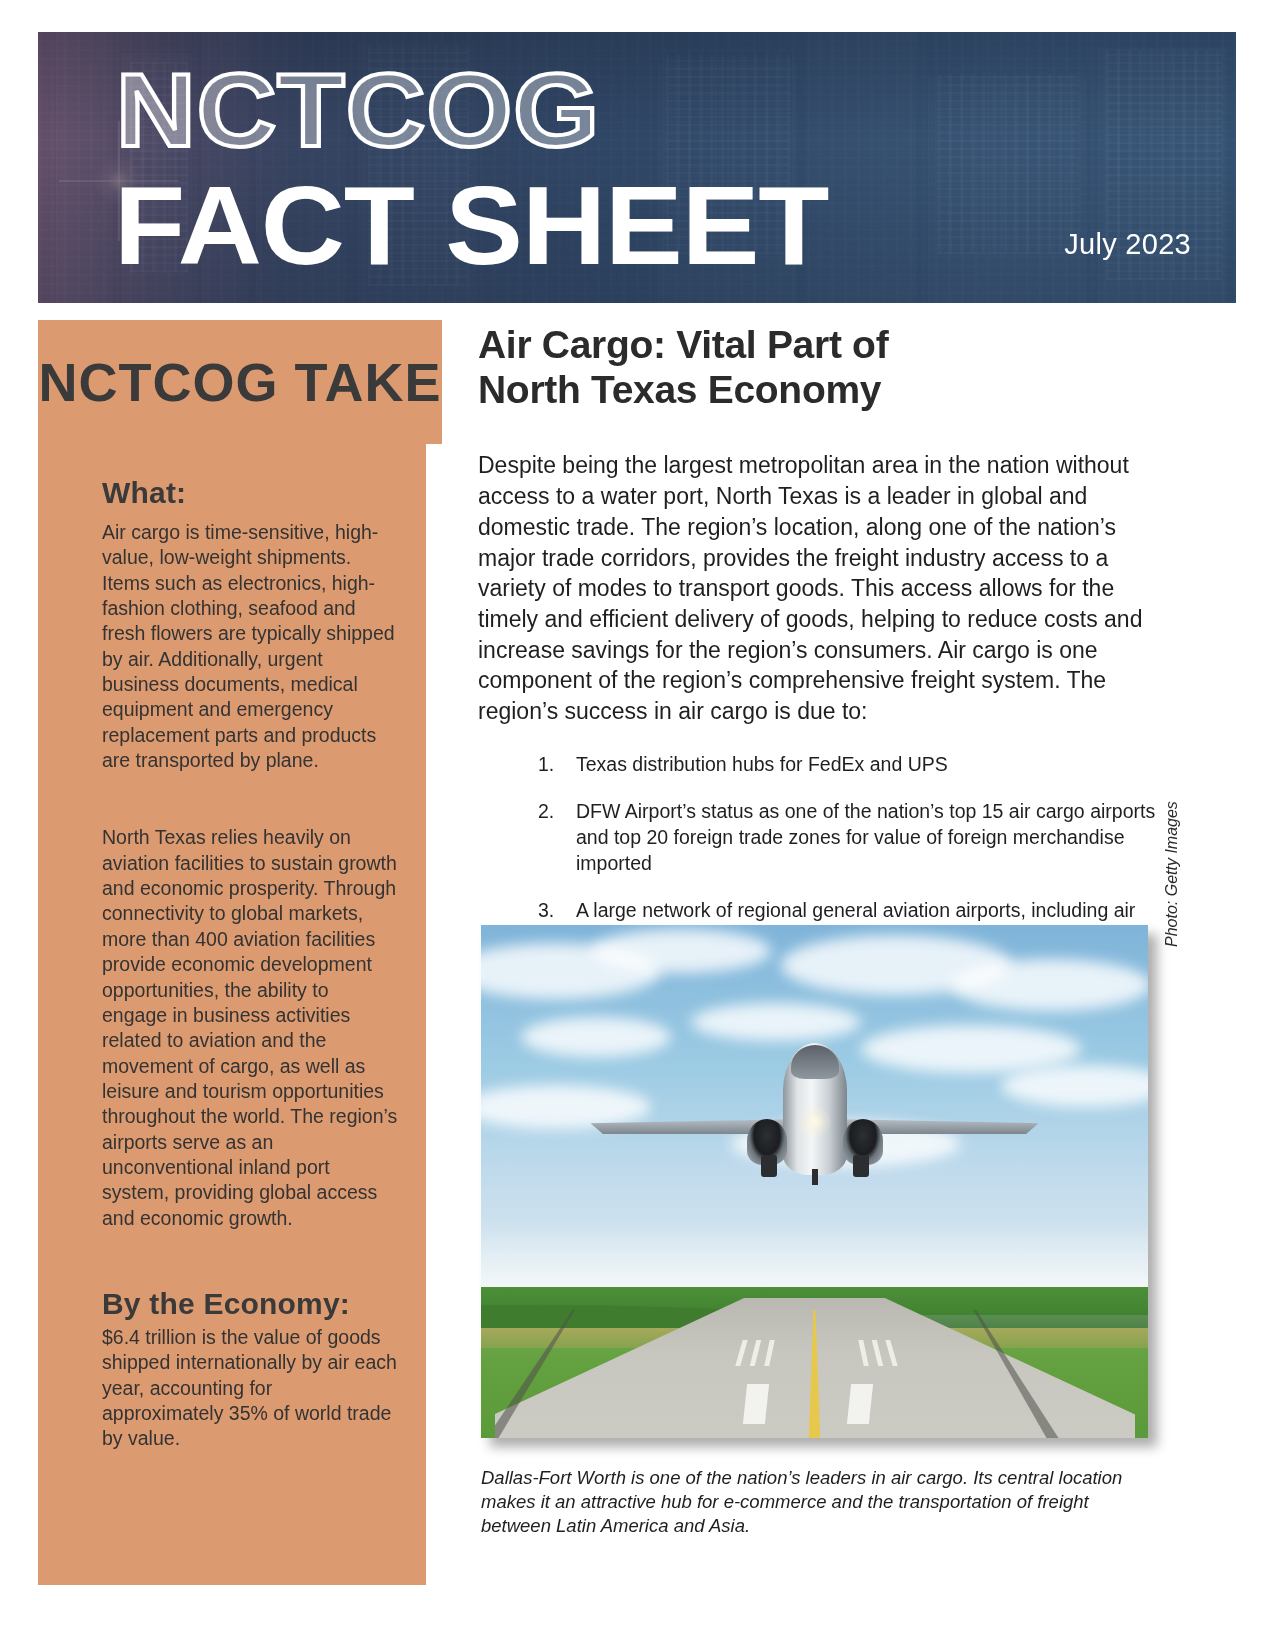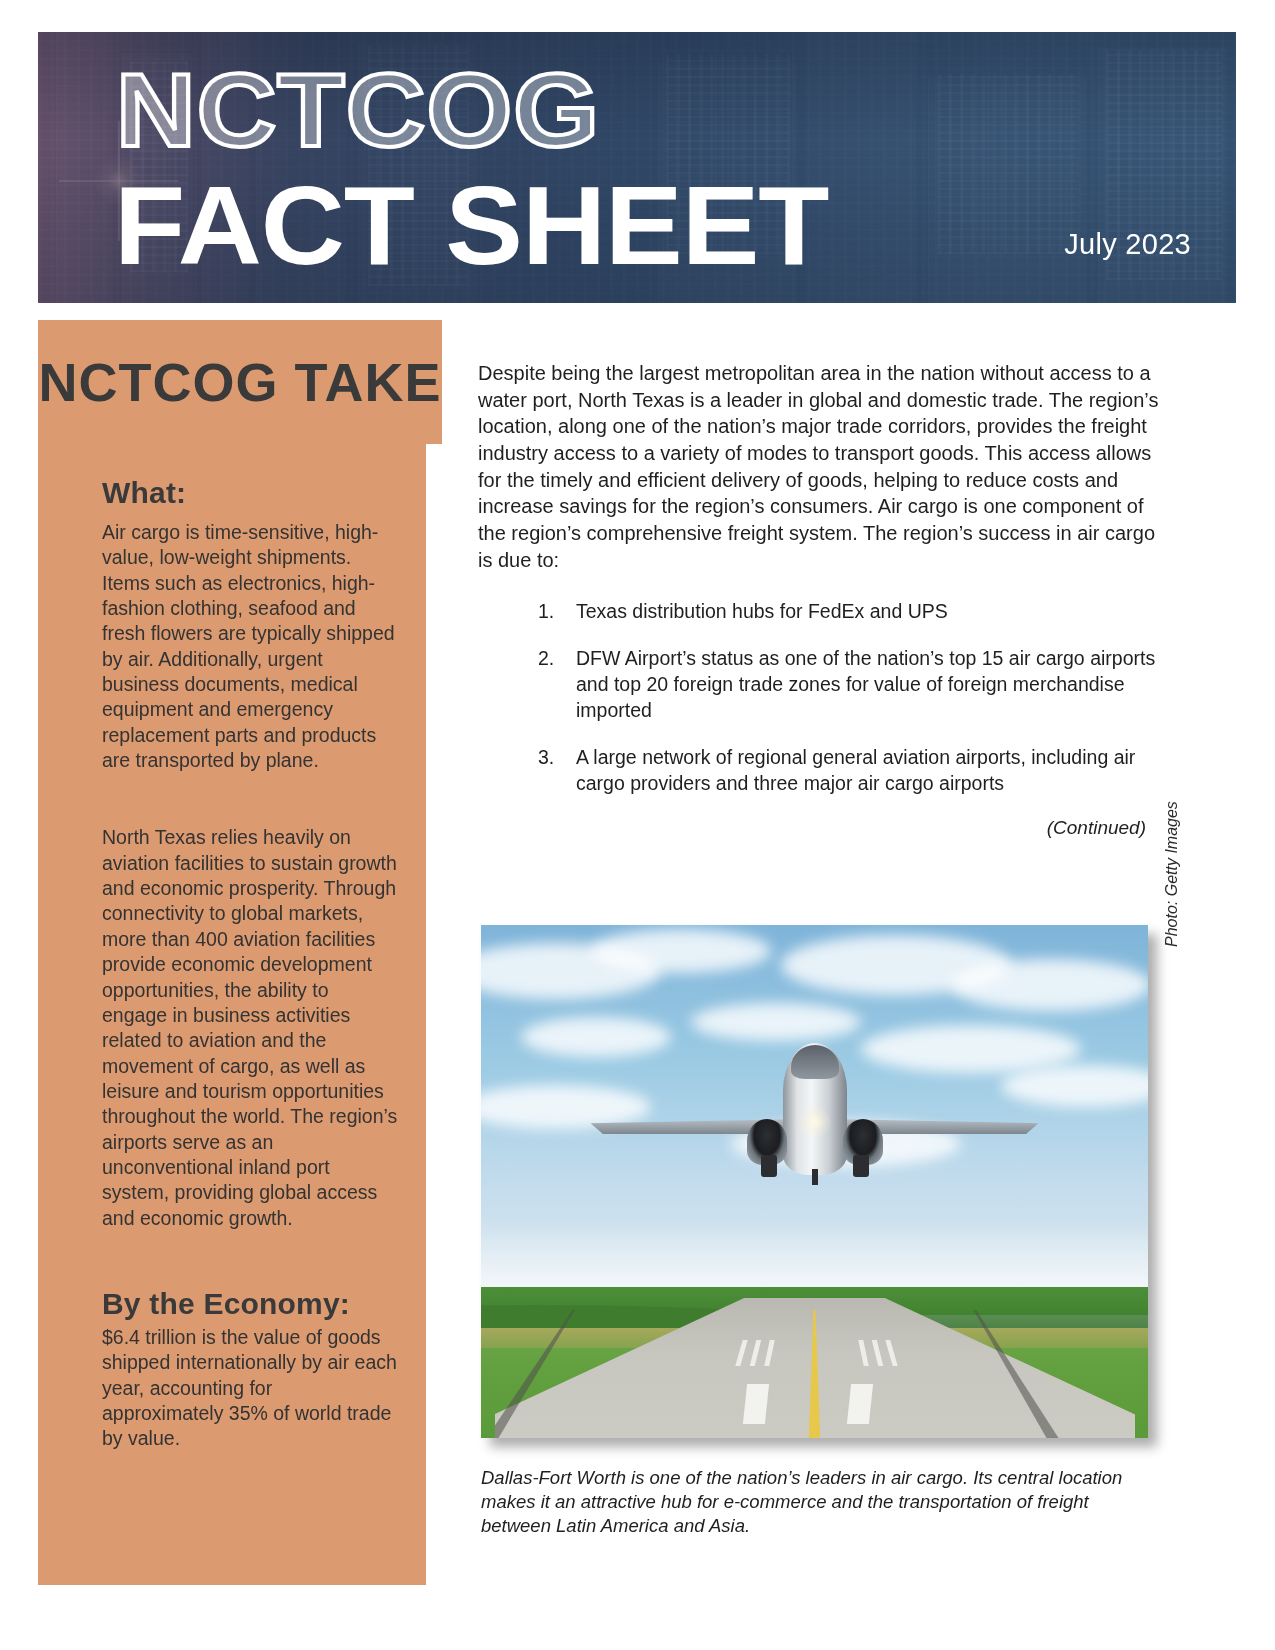--- a/index.html
+++ b/index.html
@@ -177,21 +177,21 @@
     font-weight: 700;
     font-size: 39px;
     line-height: 1.16;
     color: #2b2b2b;
     letter-spacing: -0.3px;
     white-space: pre-line;
   }
   .article-body {
     margin-top: 38px;
     font-family: "Liberation Sans", sans-serif;
-    font-size: 20px;
+    font-size: 23px;
     line-height: 1.335;
     color: #1f1f1f;
     text-align: left;
   }
   .numlist {
     margin-top: 24px;
     padding-left: 60px;
   }
   .numlist-item {
     display: flex;
@@ -405,20 +405,22 @@
 
     <div class="sb-body">North Texas relies heavily on aviation facilities to sustain growth and economic prosperity. Through connectivity to global markets, more than 400 aviation facilities provide economic development opportunities, the ability to engage in business activities related to aviation and the movement of cargo, as well as leisure and tourism opportunities throughout the world. The region’s airports serve as an unconventional inland port system, providing global access and economic growth.</div>
 
     <div class="sb-gap-md"></div>
 
     <div class="sb-heading tight">By the Economy:</div>
     <div class="sb-body">$6.4 trillion is the value of goods shipped internationally by air each year, accounting for approximately 35% of world trade by value.</div>
   </div>
 
   <div class="main-col">
+    <div class="article-title">Air Cargo: Vital Part of
+North Texas Economy</div>
     <div class="article-body">Despite being the largest metropolitan area in the nation without access to a water port, North Texas is a leader in global and domestic trade. The region’s location, along one of the nation’s major trade corridors, provides the freight industry access to a variety of modes to transport goods. This access allows for the timely and efficient delivery of goods, helping to reduce costs and increase savings for the region’s consumers. Air cargo is one component of the region’s comprehensive freight system. The region’s success in air cargo is due to:</div>
 
     <ol class="numlist" style="list-style:none;">
       <li class="numlist-item">
         <span class="numlist-num">1.</span>
         <span class="numlist-text">Texas distribution hubs for FedEx and UPS</span>
       </li>
       <li class="numlist-item">
         <span class="numlist-num">2.</span>
         <span class="numlist-text">DFW Airport’s status as one of the nation’s top 15 air cargo airports and top 20 foreign trade zones for value of foreign merchandise imported</span>

